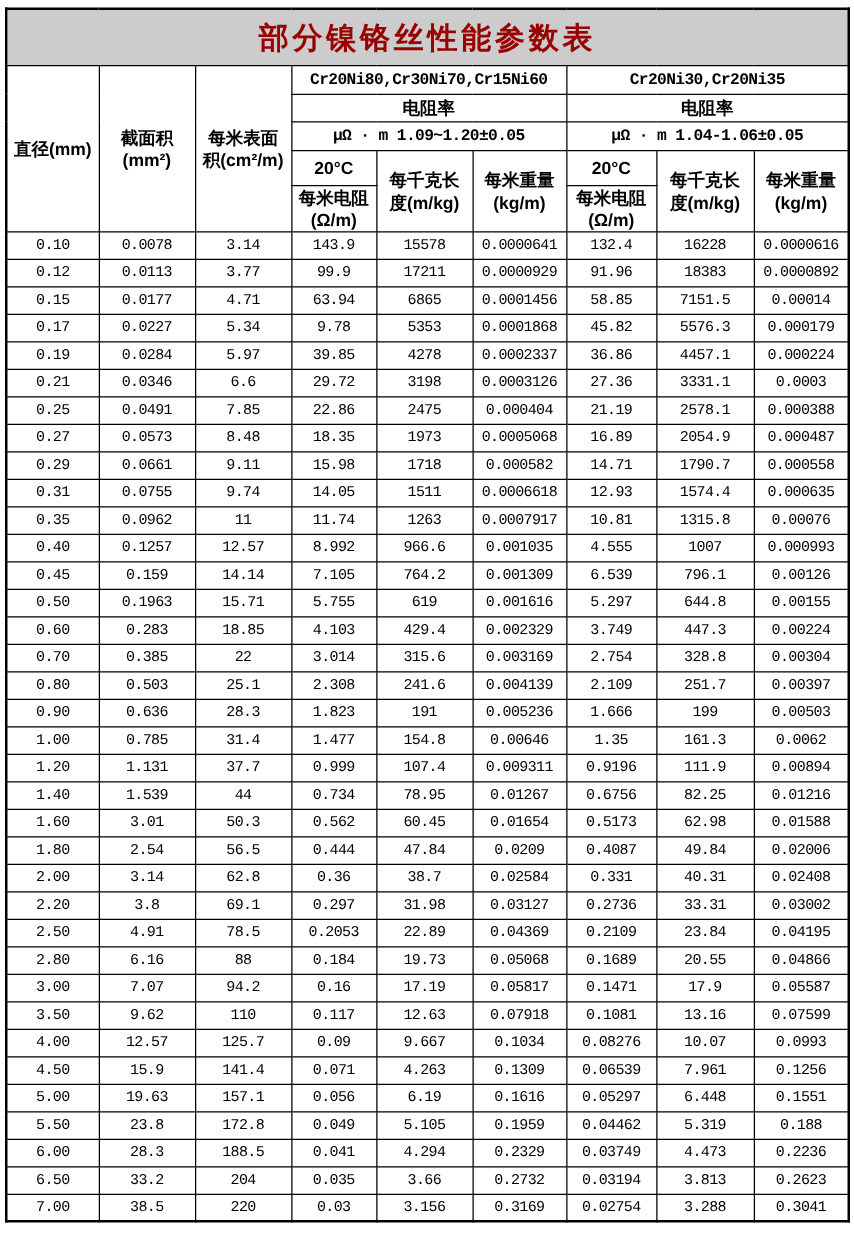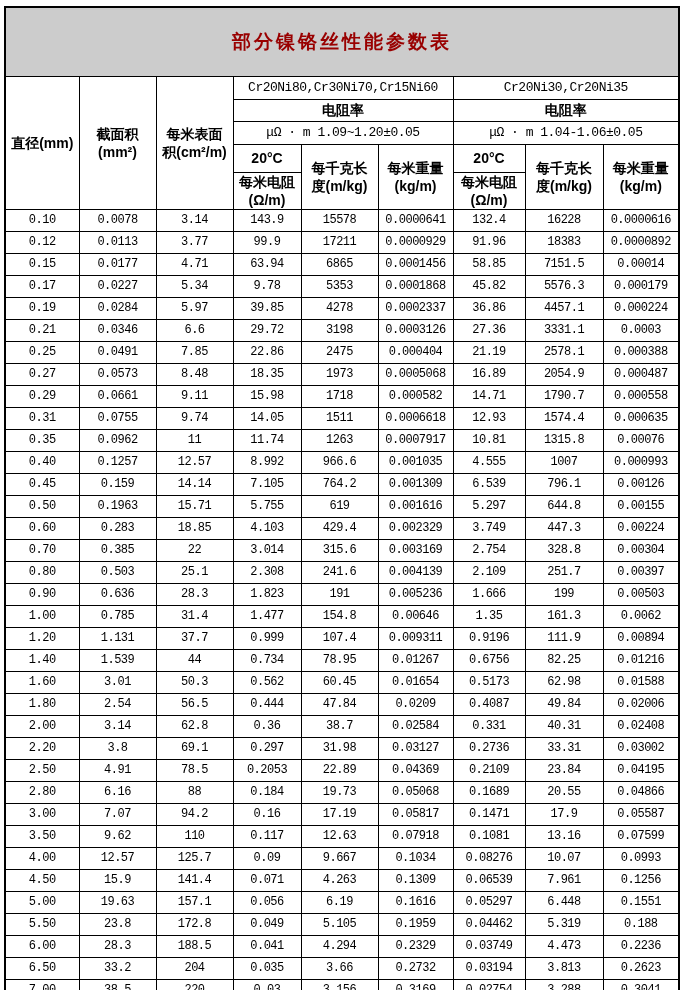--- a/index.html
+++ b/index.html
@@ -32,42 +32,42 @@
   col.c2 { width: 77px; }
   col.c3 { width: 77px; }
   col.c4 { width: 68px; }
   col.c5 { width: 77px; }
   col.c6 { width: 75px; }
   col.c7 { width: 72px; }
   col.c8 { width: 78px; }
   col.c9 { width: 76px; }
 
   tr.r-title th {
-    height: 69px;
+    height: 45px;
     background: #cccccc;
     color: #990000;
-    font-size: 19px;
+    font-size: 24px;
     font-weight: bold;
     letter-spacing: 3px;
   }
   tr.r-a  { height: 23px; }
   tr.r-b  { height: 22px; }
   tr.r-c  { height: 23px; }
   tr.r-d1 { height: 28px; }
   tr.r-d2 { height: 34px; }
 
   th.cjk {
     font-size: 14px;
     font-weight: bold;
     line-height: 18px;
   }
   th.mono {
     font-family: "Liberation Mono", monospace;
     font-size: 13px;
-    font-weight: normal;
+    font-weight: bold;
     letter-spacing: -0.5px;
   }
   .wrap { white-space: pre-line; }
 
   tbody.data tr { height: 22px; margin-left: 27px; }
   tbody.data td {
     font-family: "Liberation Mono", monospace;
     font-size: 12px;
     letter-spacing: -0.5px;
   }

